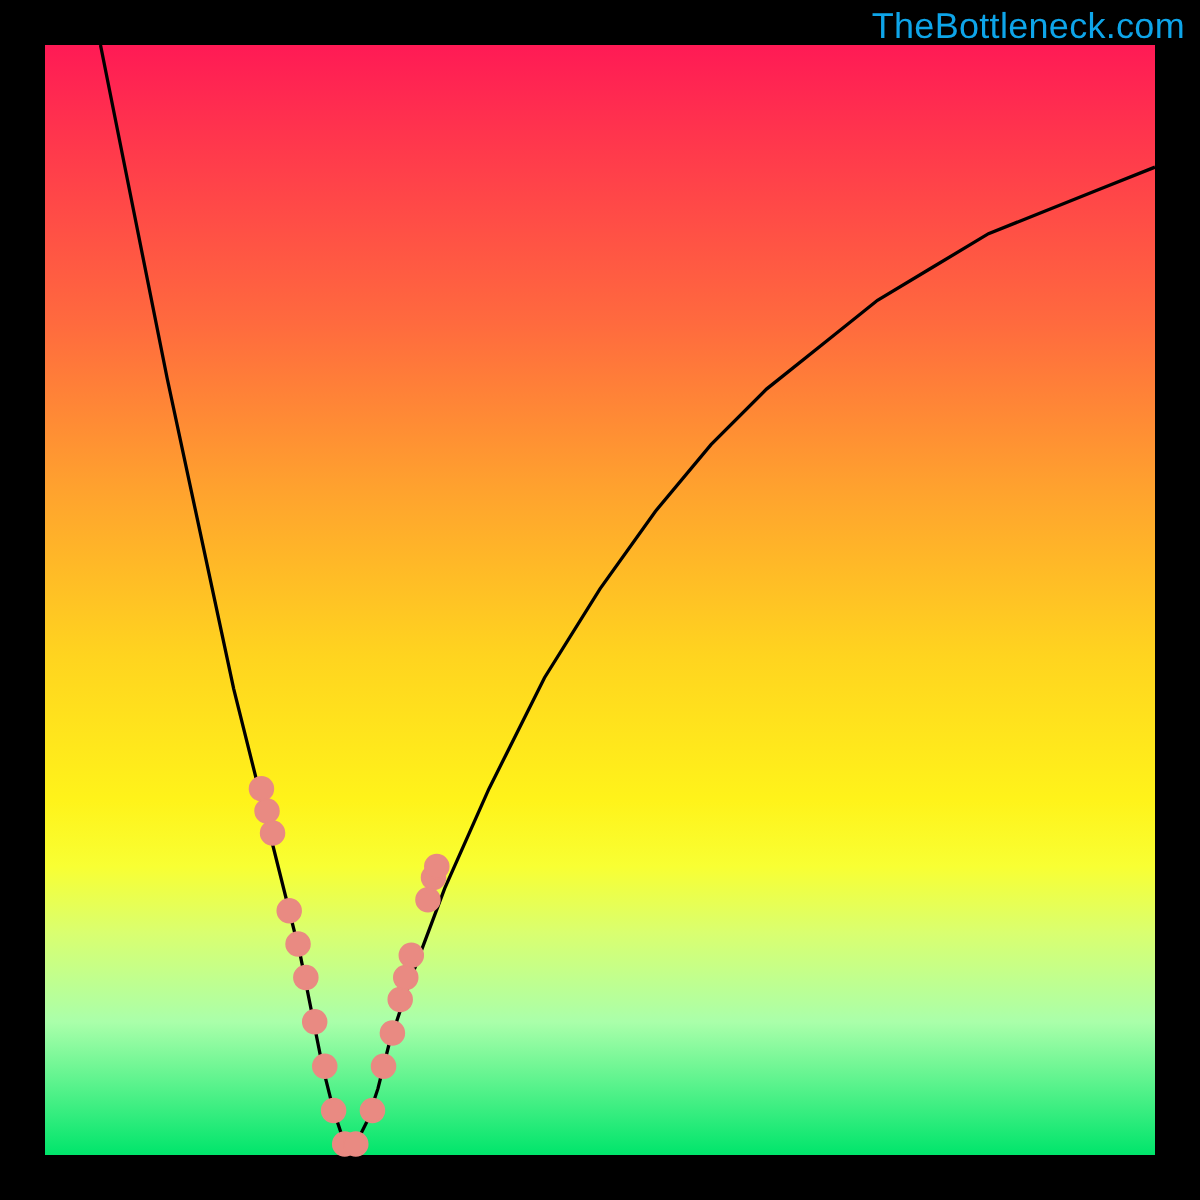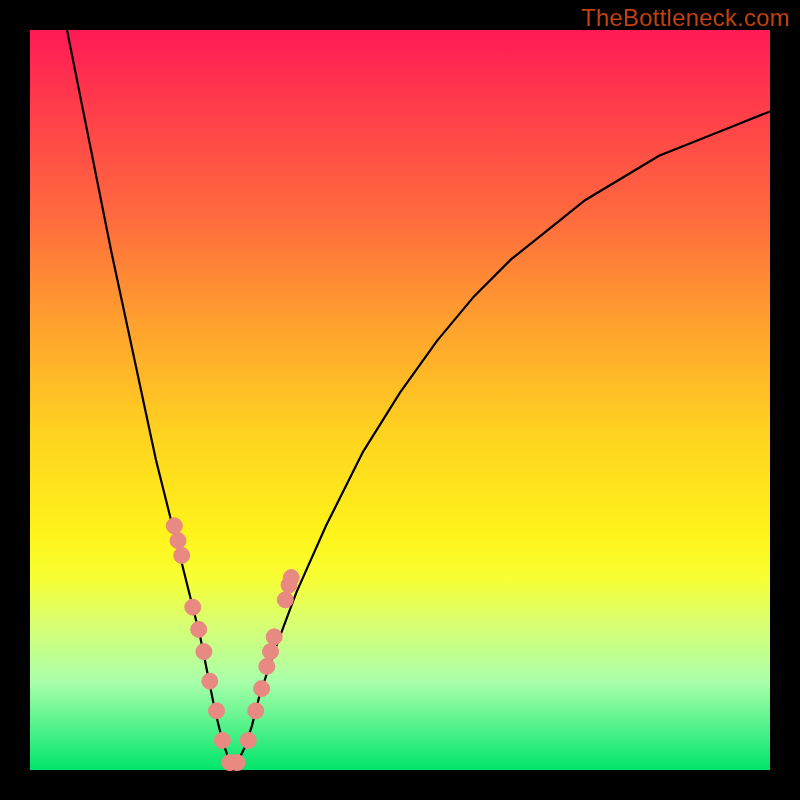--- a/index.html
+++ b/index.html
@@ -36,21 +36,21 @@
       #f8ff33 74%,
       #d9ff70 80%,
       #aaffaa 88%,
       #00e56b 100%
     );
   }
   .watermark {
     position: absolute;
     top: 4px;
     right: 10px;
-    color: #c2410c;
+    color: #0ea5e9;
     font-size: 24px;
     font-weight: 500;
     letter-spacing: 0.2px;
     user-select: none;
   }
   svg.curve {
     position: absolute;
     left: 0;
     top: 0;
     width: 740px;

